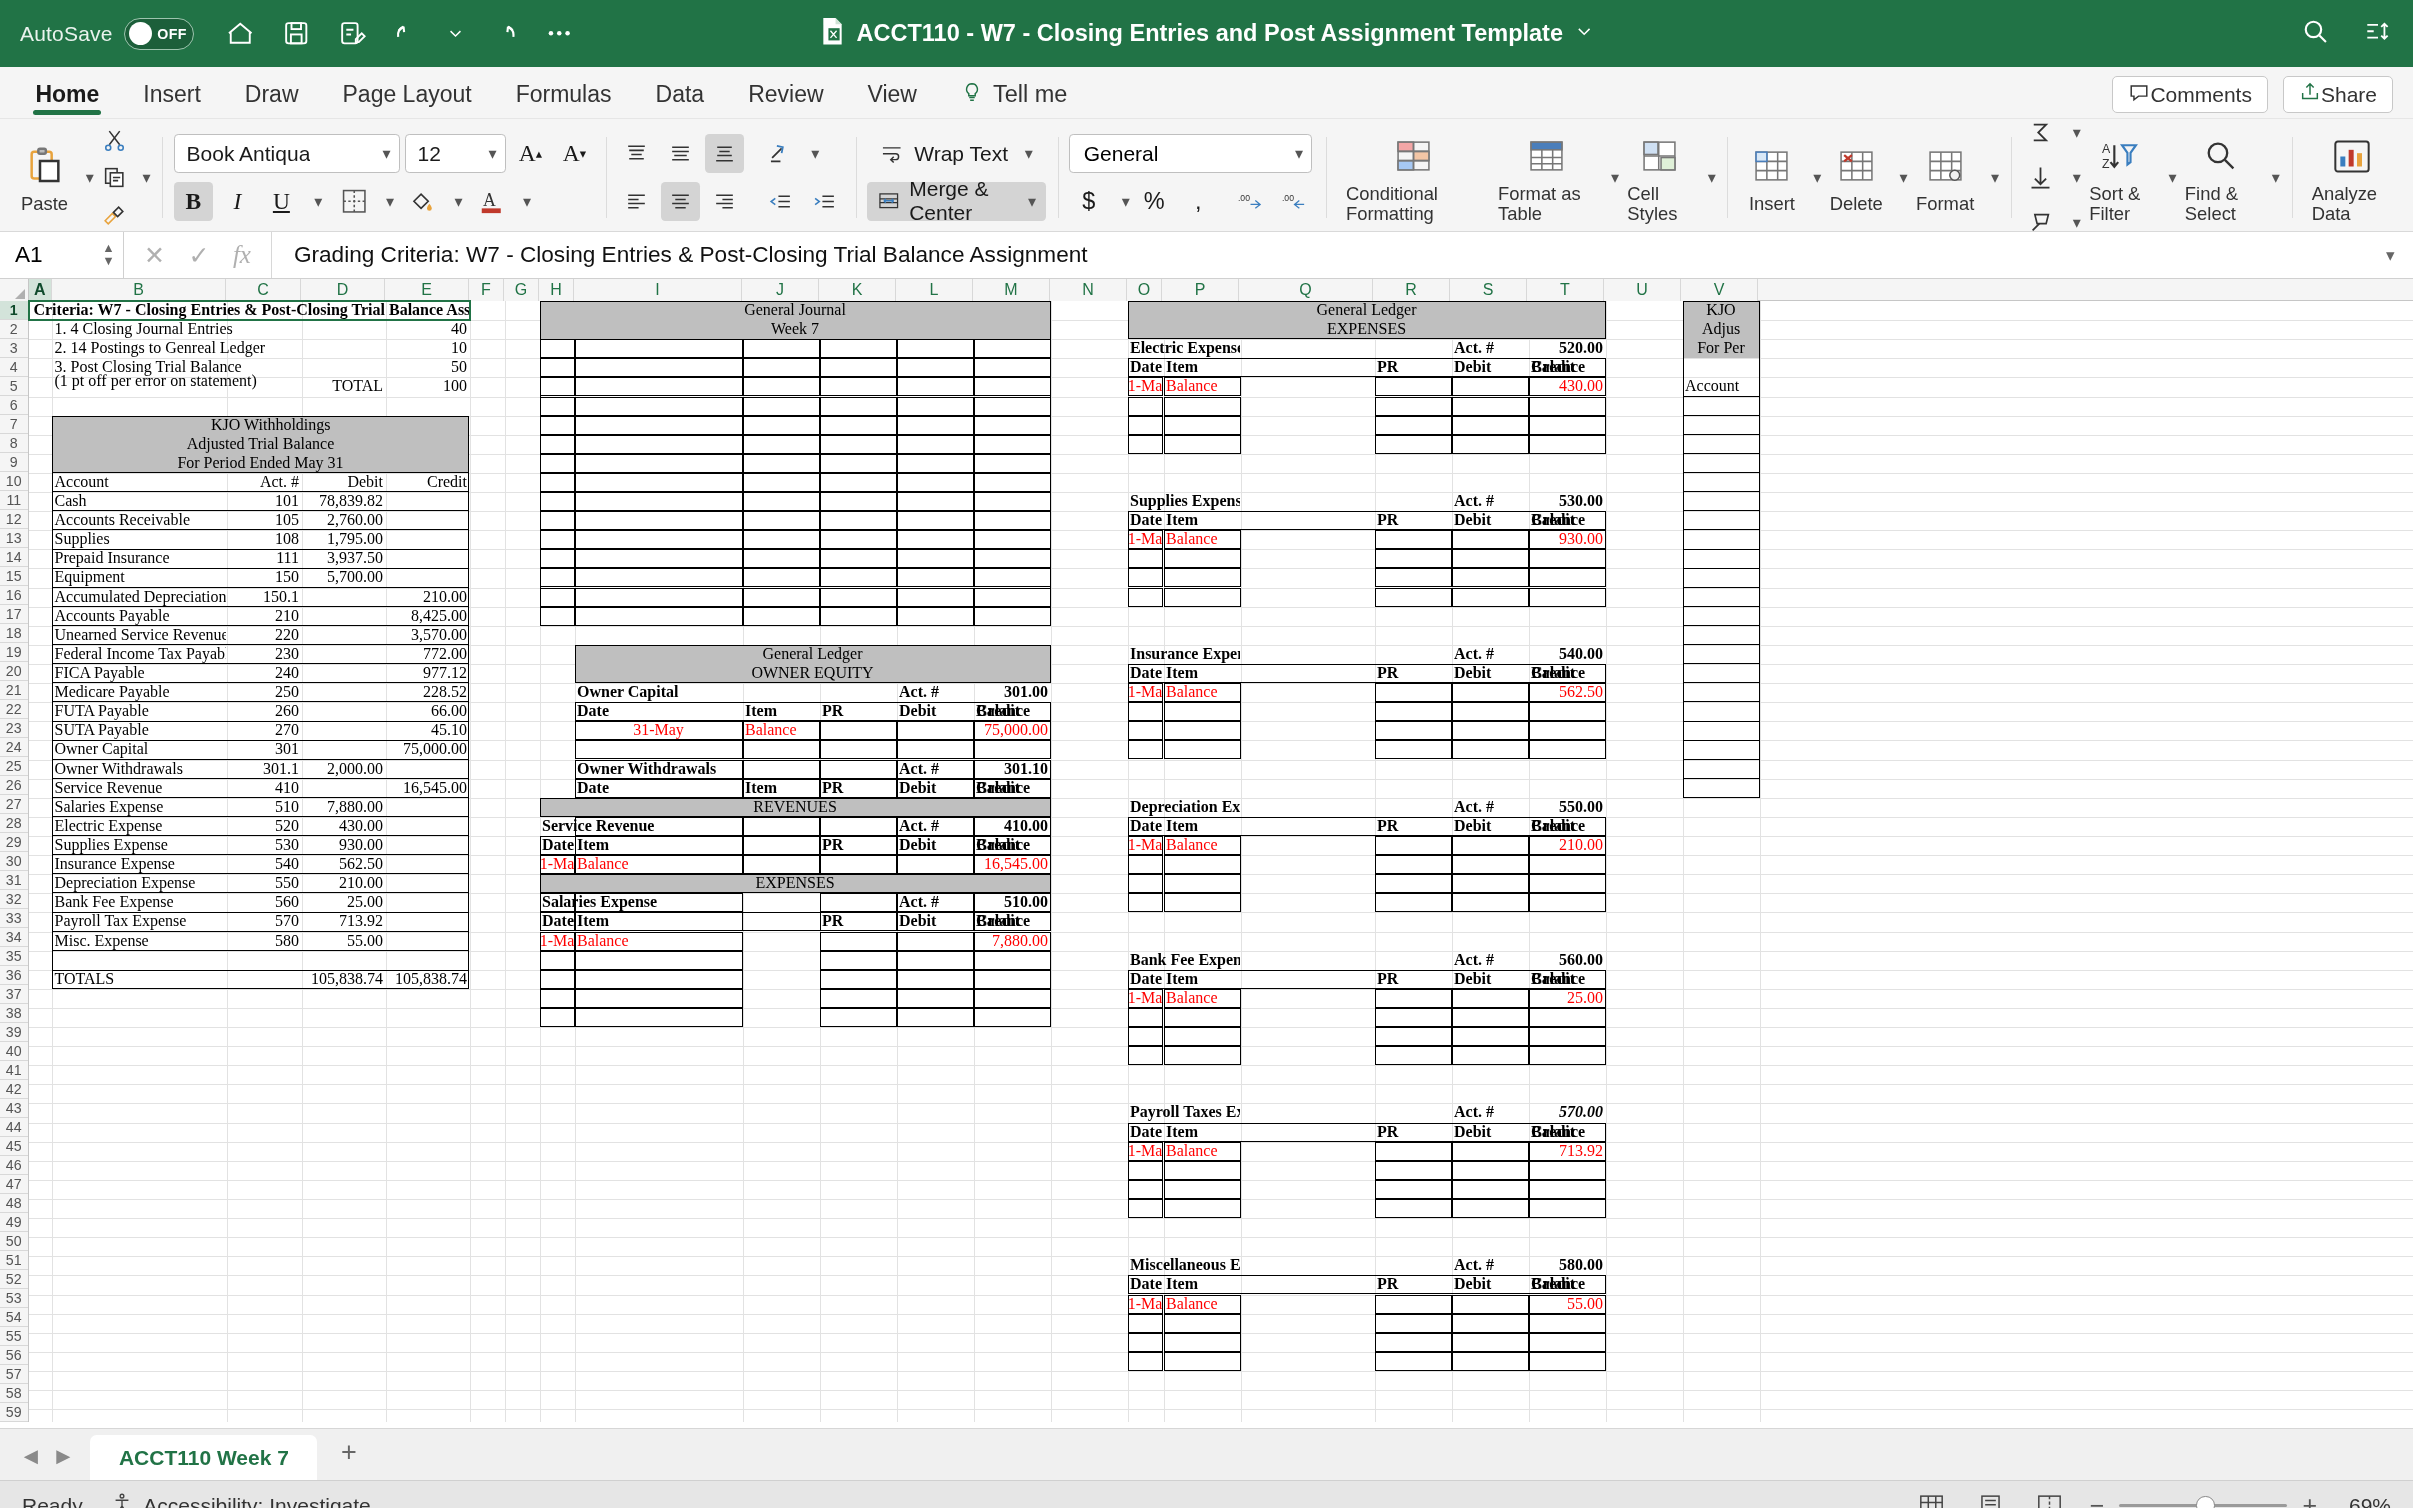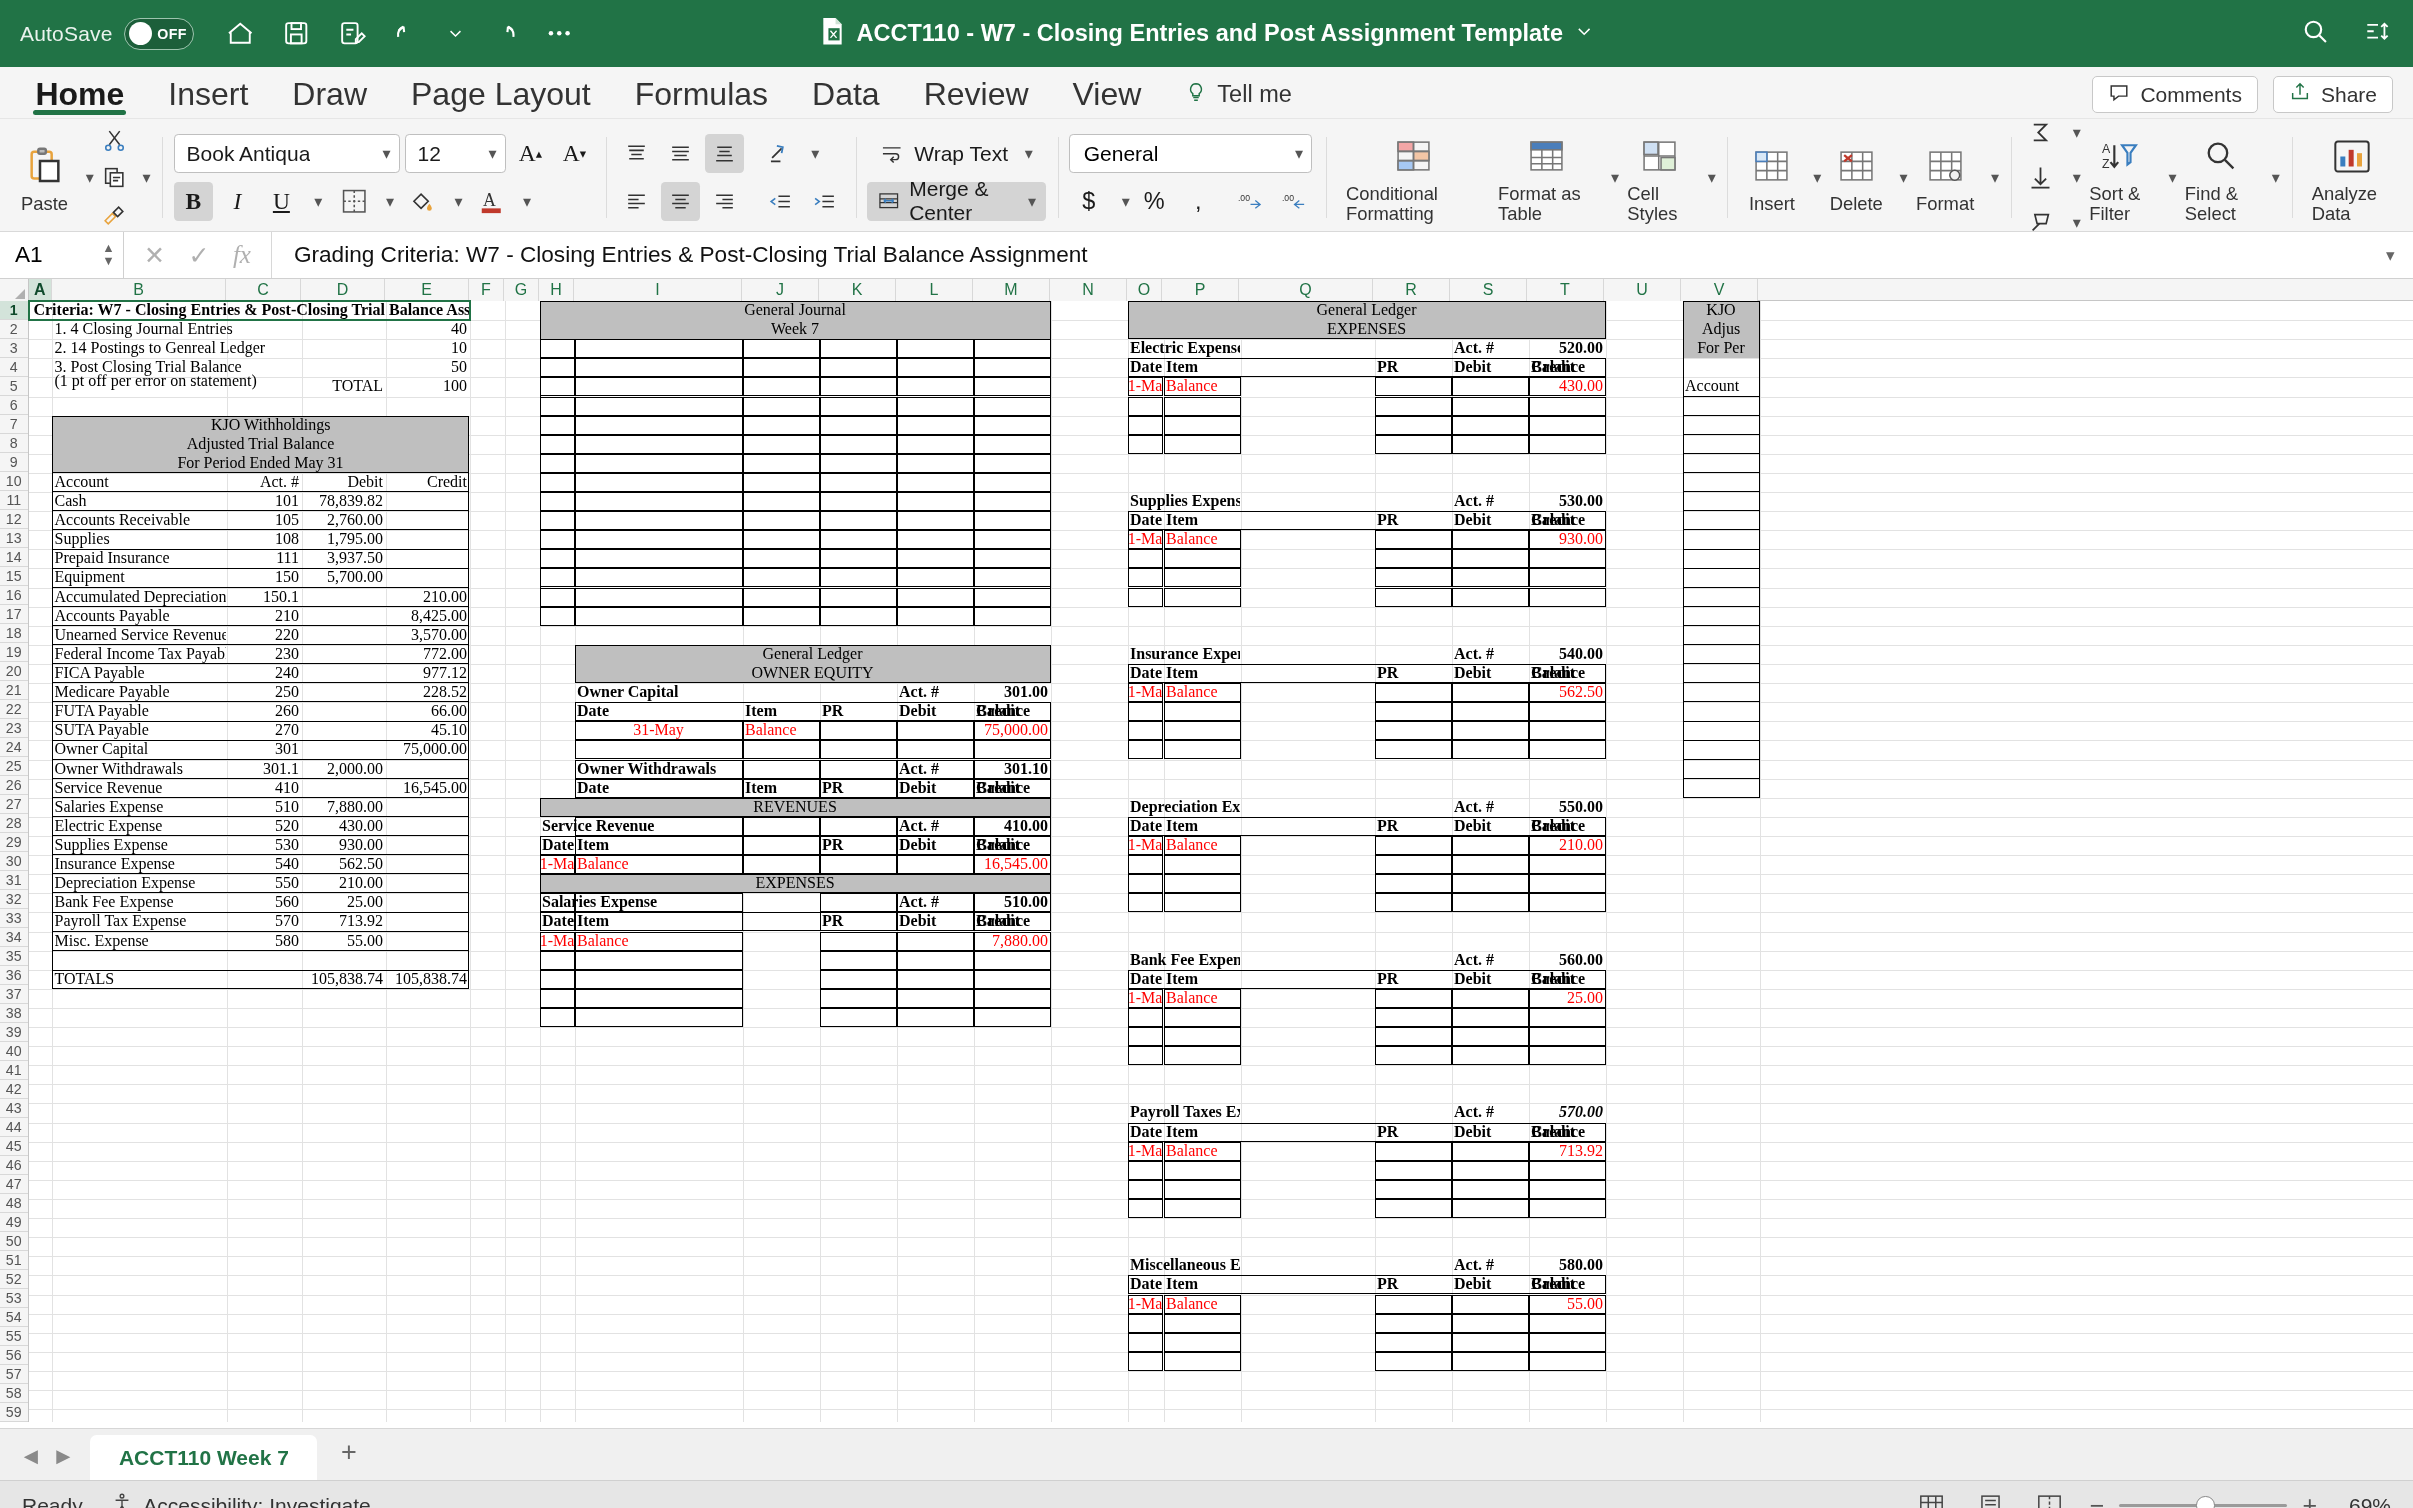--- a/index.html
+++ b/index.html
@@ -44,31 +44,31 @@
 
   
   .ribbon-tabs {
     height: 52px; background: #f5f5f5;
     display: flex; align-items: flex-end; gap: 0;
     padding-left: 13.4px; border-bottom: 0.8px solid #e6e6e6;
     position: relative;
   }
   .rtab {
     padding: 0 22px; height: 47px; display: flex; align-items: center;
-    font-size: 32px; color: #333; cursor: pointer; position: relative;
+    font-size: 23px; color: #333; cursor: pointer; position: relative;
   }
   .rtab.active { color: #1a1a1a; font-weight: bold; }
   .rtab.active::after {
     content: ""; position: absolute; bottom: 3.4px; left: 20px; right: 20px;
     height: 5px; border-radius: 2.5px; background: #217346;
   }
   .tellme { display: flex; align-items: center; gap: 10px; padding: 0 22px; height: 47px; font-size: 23.5px; color: #333; cursor: pointer;}
   .tabs-right { margin-left: auto; display: flex; align-items: center; gap: 15px; padding-right: 20px; height: 47px; }
   .pillbtn {
-    display: flex; align-items: center; gap: 10px;
+    display: flex; align-items: center; gap: 0;
     border: 0.8px solid #c8c8c8; border-radius: 5px; background: #fff;
     height: 37px; padding: 0 15px; font-size: 21px; color: #333; cursor: pointer;
   }
 
   
   .ribbon {
     height: 113px; background: #f5f5f5; display: flex; align-items: stretch;
     border-bottom: 0.8px solid #d9d9d9; padding: 5px 0 0 0;
   }
   .rgroup { display: flex; align-items: center; padding: 0 11.7px; height: 100%; position: relative; }

